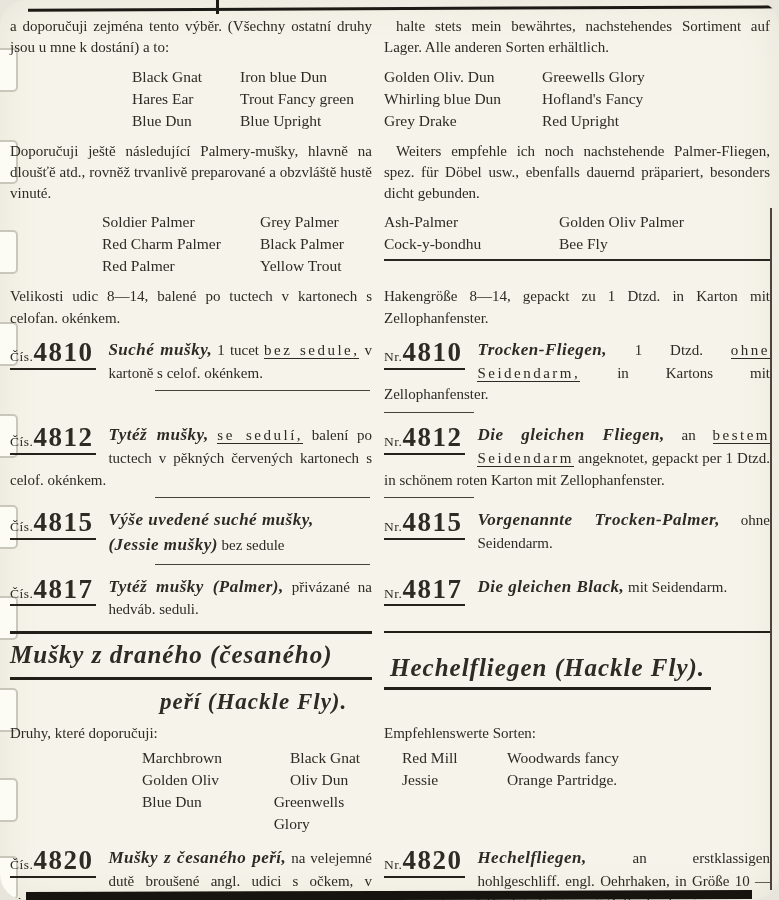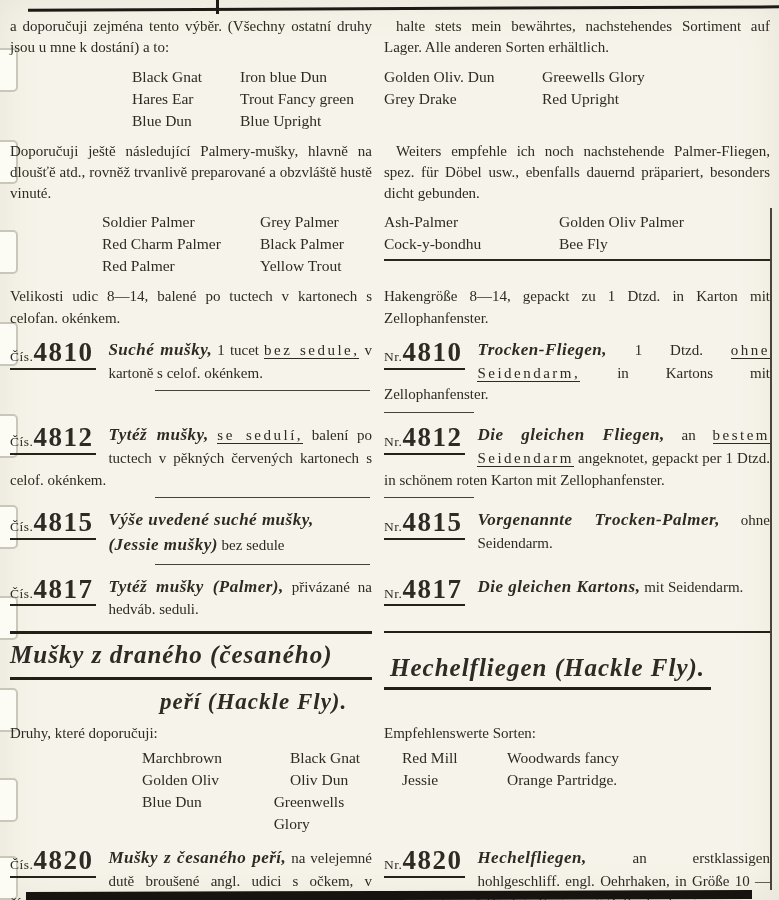--- a/index.html
+++ b/index.html
@@ -1,21 +1,21 @@
 <!DOCTYPE html>
 <html style="--paper: #f6f4ea; --ink: #2e2a24;"><head>
 <meta charset="utf-8">
 <style>
   :root{
     --paper:#f6f4ea; --ink:#2e2a24; --rule:#35302a; --edge:#c9c6ba;
   }
   html,body{margin:0;padding:0;}
   body{background:#e8e6dc;font-family:"Liberation Serif","DejaVu Serif",serif;color:var(--ink);}
   #page{position:relative;width:779px;height:900px;background:var(--paper);overflow:hidden;
-        box-shadow:inset 0 0 40px rgba(120,110,90,.12);}
+        box-shadow:inset 0 0 40px rgba(120,110,90,.12);border-radius:26px;}
   
   .topline{position:absolute;top:7px;left:28px;width:751px;height:3px;background:#1c1a15;transform:rotate(-.25deg);}
   .toptick{position:absolute;top:0;left:216px;width:3px;height:14px;background:#1c1a15;}
   .botbar{position:absolute;bottom:0;left:26px;width:726px;height:9px;background:#17140f;transform:rotate(-.15deg);}
   .vrule{position:absolute;top:208px;left:770px;width:2px;height:682px;background:#4a453c;}
   .tab{position:absolute;left:-10px;width:24px;height:40px;border:2px solid var(--edge);
        border-radius:5px;background:#fcfbf4;}
   
   #cols{position:absolute;top:16px;left:10px;width:760px;display:grid;
         grid-template-columns:362px 386px;column-gap:12px;}
@@ -87,20 +87,24 @@
           <span class="c1" style="width:108px">Blue Dun</span>
           <span>Blue Upright</span>
         </div>
     </div>
     <div class="cr flytab">
       <div class="r">
           <span class="c1">Golden Oliv. Dun</span>
           <span>Greewells Glory</span>
         </div>
       <div class="r">
+          <span class="c1">Whirling blue Dun</span>
+          <span>Hofland's Fancy</span>
+        </div>
+      <div class="r">
           <span class="c1">Grey Drake</span>
           <span>Red Upright</span>
         </div>
     </div>
 
     <p class="cl">Doporučuji ještě následující Palmery-mušky, hlavně na dloušťě atd., rovněž trvanlivě preparované a obzvláště hustě vinuté.</p>
     <p class="cr indent">Weiters empfehle ich noch nachstehende Palmer-Fliegen, spez. für Döbel usw., ebenfalls dauernd präpariert, besonders dicht gebunden.</p>
 
     <div class="cl flytab" style="margin-left:92px">
       <div class="r">
@@ -172,21 +176,21 @@
       </div>
     </div>
 
     <div class="cl">
       <div class="item clearfix">
         <span class="numblk"><span class="lbl">Čís.</span><span class="num">4817</span></span><span class="iname">Tytéž mušky (Palmer),</span><span> přivázané na hedváb. seduli.</span>
       </div>
     </div>
     <div class="cr">
       <div class="item clearfix">
-        <span class="numblk"><span class="lbl">Nr.</span><span class="num">4817</span></span><span class="iname">Die gleichen Kartons,</span><span> mit Seidendarm.</span>
+        <span class="numblk"><span class="lbl">Nr.</span><span class="num">4817</span></span><span class="iname">Die gleichen Black,</span><span> mit Seidendarm.</span>
       </div>
     </div>
 
     <div class="cl sec">
       <div class="h1l">Mušky z draného (česaného)</div>
       <div class="h2l">peří (Hackle Fly).</div>
     </div>
     <div class="cr sec hr-c" style="border-top-width:2px">
       <span class="in" style="margin-top:14px">Hechelfliegen (Hackle Fly).</span>
     </div>

